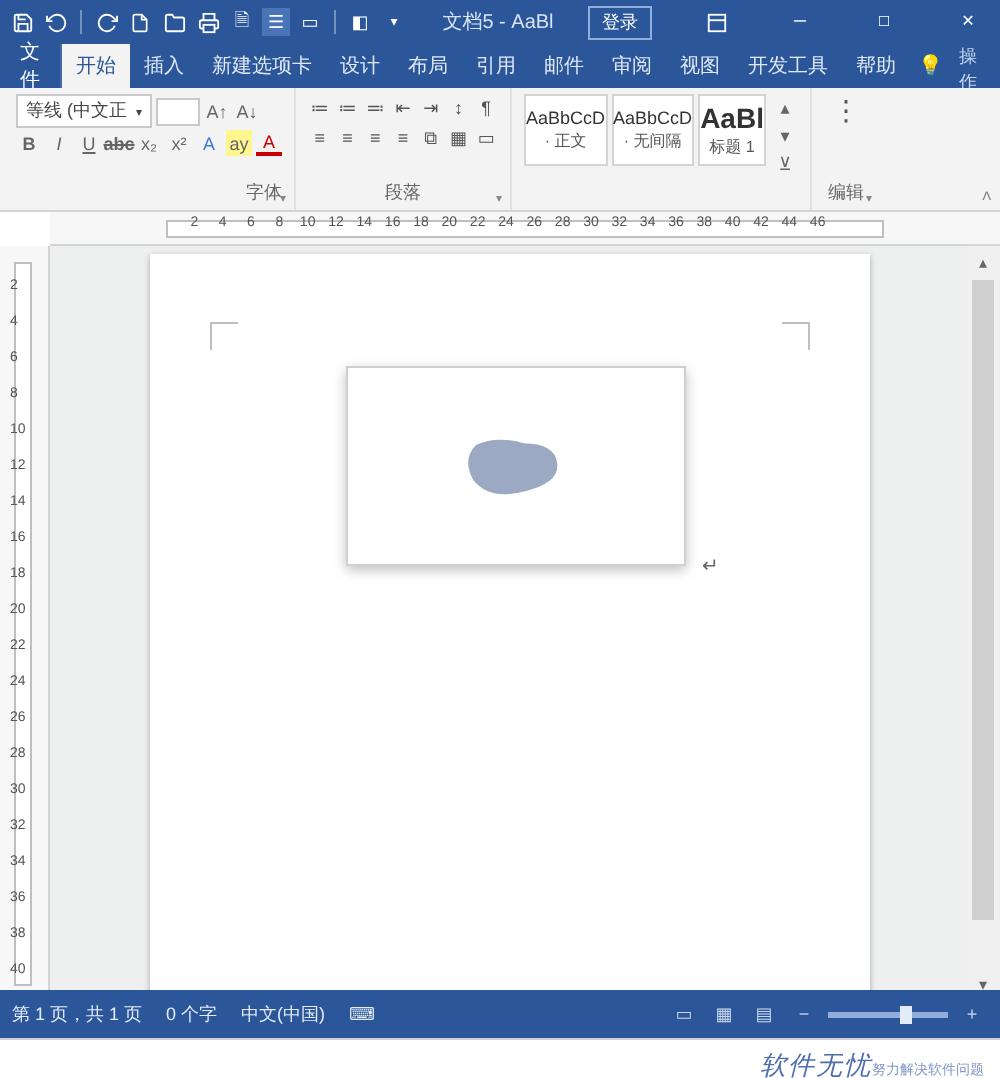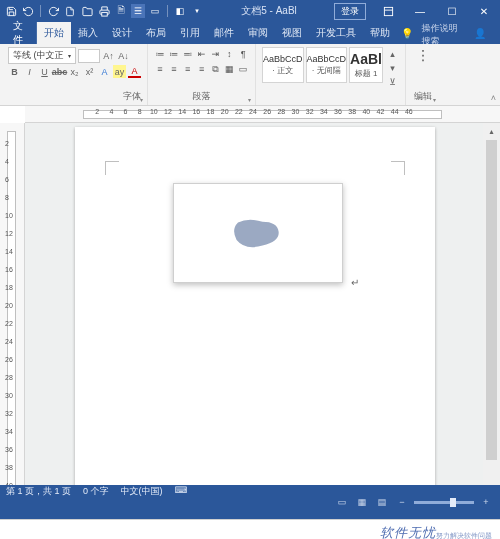--- a/index.html
+++ b/index.html
@@ -19,21 +19,21 @@
       display: flex;
       align-items: center;
       color: #fff;
       font-size: 9px;
       padding: 0 2px;
     }
     .qat { display: flex; align-items: center; gap: 3px; padding-left: 2px; }
     .qat-ico { width: 14px; height: 14px; display: flex; align-items: center; justify-content: center; color: #fff; cursor: pointer; }
     .qat-sep { width: 1px; height: 12px; background: rgba(255,255,255,.35); margin: 0 2px; }
     .titlecenter { flex: 1; text-align: center; color: #d9e3f5; font-size: 10px; }
-    .titleright { display: flex; align-items: center; gap: 4px; }
+    .titleright { display: flex; align-items: center; gap: 14px; font-family: Liberation Mono, monospace; }
     .login-pill { border: 1px solid #90acd9; padding: 1px 6px; font-size: 9px; margin-right: 4px; cursor:pointer;}
     .win-btn { width: 28px; height: 22px; display: flex; align-items: center; justify-content: center; cursor: pointer; font-size: 10px;}
     
     .ribbon-tabs {
       height: 22px;
       background: #2b579a;
       display: flex;
       align-items: stretch;
       color: #e0e8f5;
       font-size: 10px;
@@ -88,21 +88,21 @@
     .margin-corner.tr{top:34px;right:30px;border-right:1px solid #bfbfbf;border-top:1px solid #bfbfbf;}
     .image-obj{position:absolute;left:98px;top:56px;width:170px;height:100px;background:#fff;border:1px solid #cfcfcf;box-shadow:0 2px 6px rgba(0,0,0,.25);}
     .blob{position:absolute;left:50px;top:28px;width:70px;height:42px;}
     .cursor-caret{position:absolute;left:276px;top:150px;font-size:10px;color:#666;}
     
     .vscroll{position:absolute;right:0;top:123px;bottom:38px;width:17px;background:#f0f0f0;display:flex;flex-direction:column;}
     .vscroll-btn{height:17px;display:flex;align-items:center;justify-content:center;cursor:pointer;color:#666;font-size:8px;}
     .vscroll-track{flex:1;position:relative;}
     .vscroll-thumb{position:absolute;left:3px;right:3px;top:0;height:320px;background:#cfcfcf;cursor:pointer;}
     
-    .statusbar{position:absolute;left:0;right:0;bottom:20px;height:34px;background:#2b579a;color:#e4ebf8;display:flex;font-size:9px;padding:0 6px;}
+    .statusbar{position:absolute;left:0;right:0;bottom:20px;height:24px;background:#2b579a;color:#e4ebf8;display:flex;align-items:center;font-size:9px;padding:0 6px;}
     .statusbar .sitem{margin-right:12px;}
     .statusbar .right{margin-left:auto;display:flex;align-items:center;gap:4px;}
     .view-btn{width:16px;height:14px;display:flex;align-items:center;justify-content:center;cursor:pointer;opacity:.85;}
     .zoom-slider{width:60px;height:3px;background:#90acd9;position:relative;}
     .zoom-slider::before{content:"";position:absolute;left:36px;top:-3px;width:6px;height:9px;background:#e4ebf8;}
     
     .watermark{position:absolute;right:8px;bottom:0;height:36px;display:flex;flex-direction:row;align-items:flex-end;color:#4f6db1;line-height:1;}
     .watermark .big{font-size:13px;font-style:italic;letter-spacing:1px;}
     .watermark .small{font-size:7px;color:#8196c6;}
     .footer-line{position:absolute;left:0;right:0;bottom:19px;height:1px;background:#d0d0d0;}
@@ -169,20 +169,21 @@
     <div class="win-btn">—</div>
     <div class="win-btn">☐</div>
     <div class="win-btn close">✕</div>
   </div>
 </div>
 
 <div class="ribbon-tabs">
   <div class="file-tab">文件</div>
   <div class="rtab active">开始</div>
   <div class="rtab">插入</div>
+  <div class="rtab">新建选项卡</div>
   <div class="rtab">设计</div>
   <div class="rtab">布局</div>
   <div class="rtab">引用</div>
   <div class="rtab">邮件</div>
   <div class="rtab">审阅</div>
   <div class="rtab">视图</div>
   <div class="rtab">开发工具</div>
   <div class="rtab">帮助</div>
   <span class="tell-ico">💡</span>
   <span class="search-box">操作说明搜索</span>

